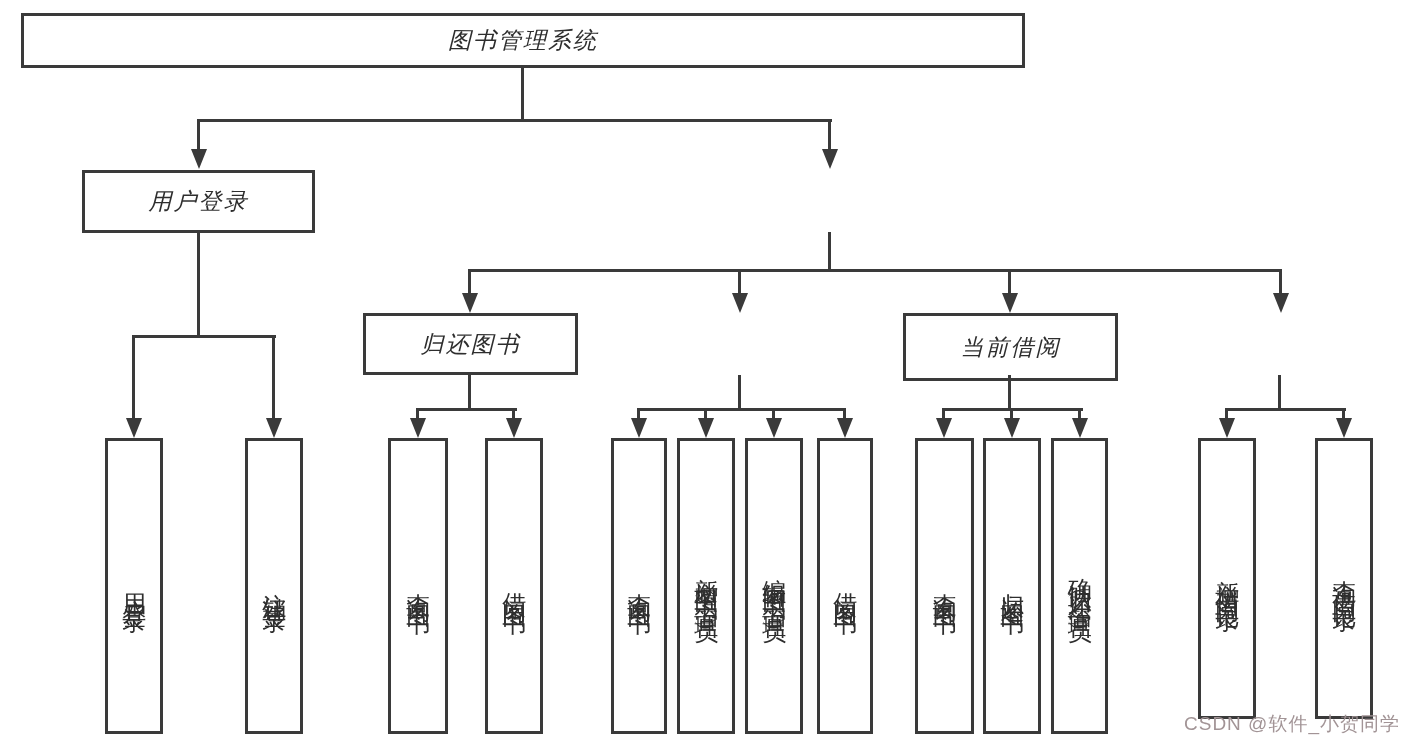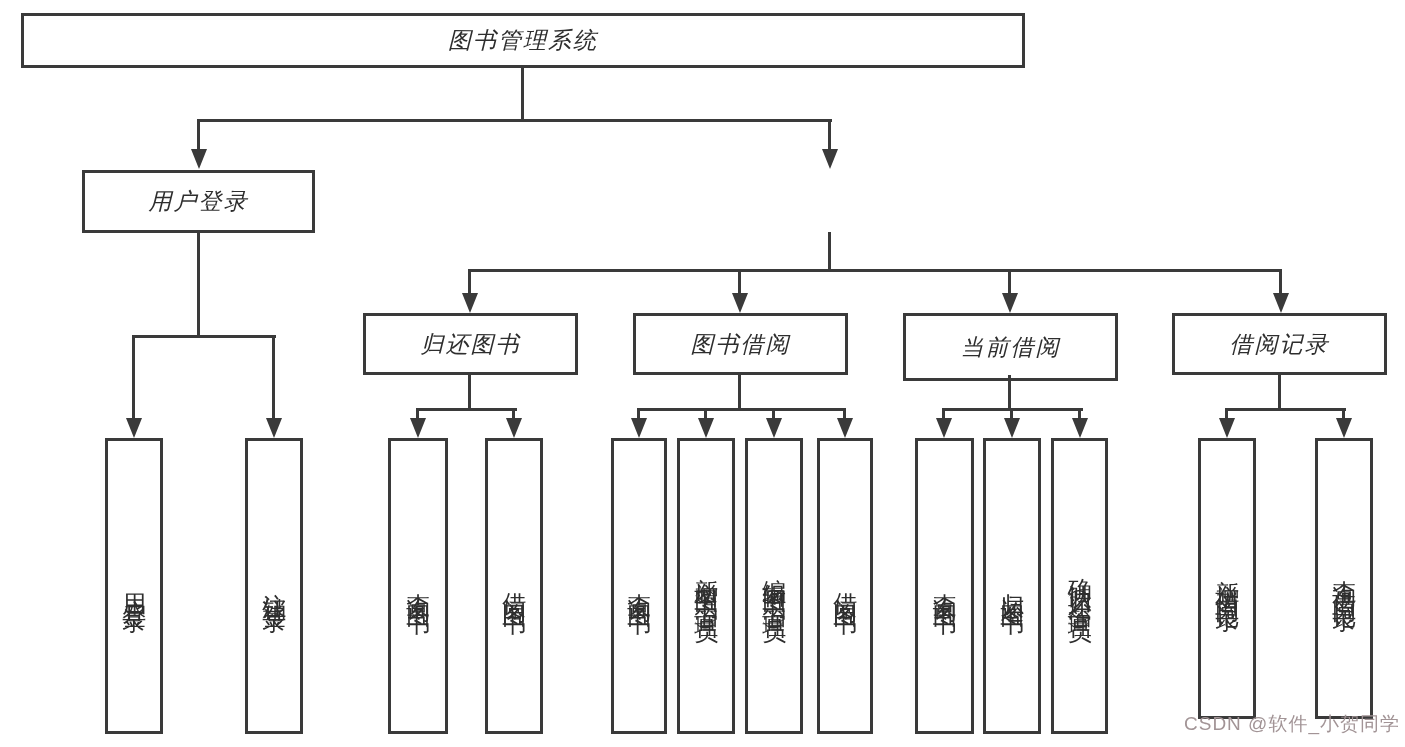--- a/index.html
+++ b/index.html
@@ -78,28 +78,22 @@
   <div class="l" style="left:738px;top:269px;width:3px;height:26px;"></div>
   <div class="ah" style="left:732px;top:293px;"></div>
   <div class="l" style="left:1008px;top:269px;width:3px;height:26px;"></div>
   <div class="ah" style="left:1002px;top:293px;"></div>
   <div class="l" style="left:1279px;top:269px;width:3px;height:26px;"></div>
   <div class="ah" style="left:1273px;top:293px;"></div>
 
   <div class="box hlabel" style="left:363px;top:313px;width:215px;height:62px;">
     <span>归还图书</span>
   </div>
-  <div class="box hlabel" style="left:633px;top:313px;width:215px;height:62px;">
-    <span>图书借阅</span>
-  </div>
   <div class="box hlabel" style="left:903px;top:313px;width:215px;height:68px;">
     <span>当前借阅</span>
-  </div>
-  <div class="box hlabel" style="left:1172px;top:313px;width:215px;height:62px;">
-    <span>借阅记录</span>
   </div>
 
   <div class="l" style="left:468px;top:375px;width:3px;height:36px;"></div>
   <div class="l" style="left:416px;top:408px;width:101px;height:3px;"></div>
   <div class="l" style="left:416px;top:408px;width:3px;height:14px;"></div>
   <div class="ah" style="left:410px;top:418px;"></div>
   <div class="l" style="left:512px;top:408px;width:3px;height:14px;"></div>
   <div class="ah" style="left:506px;top:418px;"></div>
 
   <div class="l" style="left:738px;top:375px;width:3px;height:36px;"></div>

